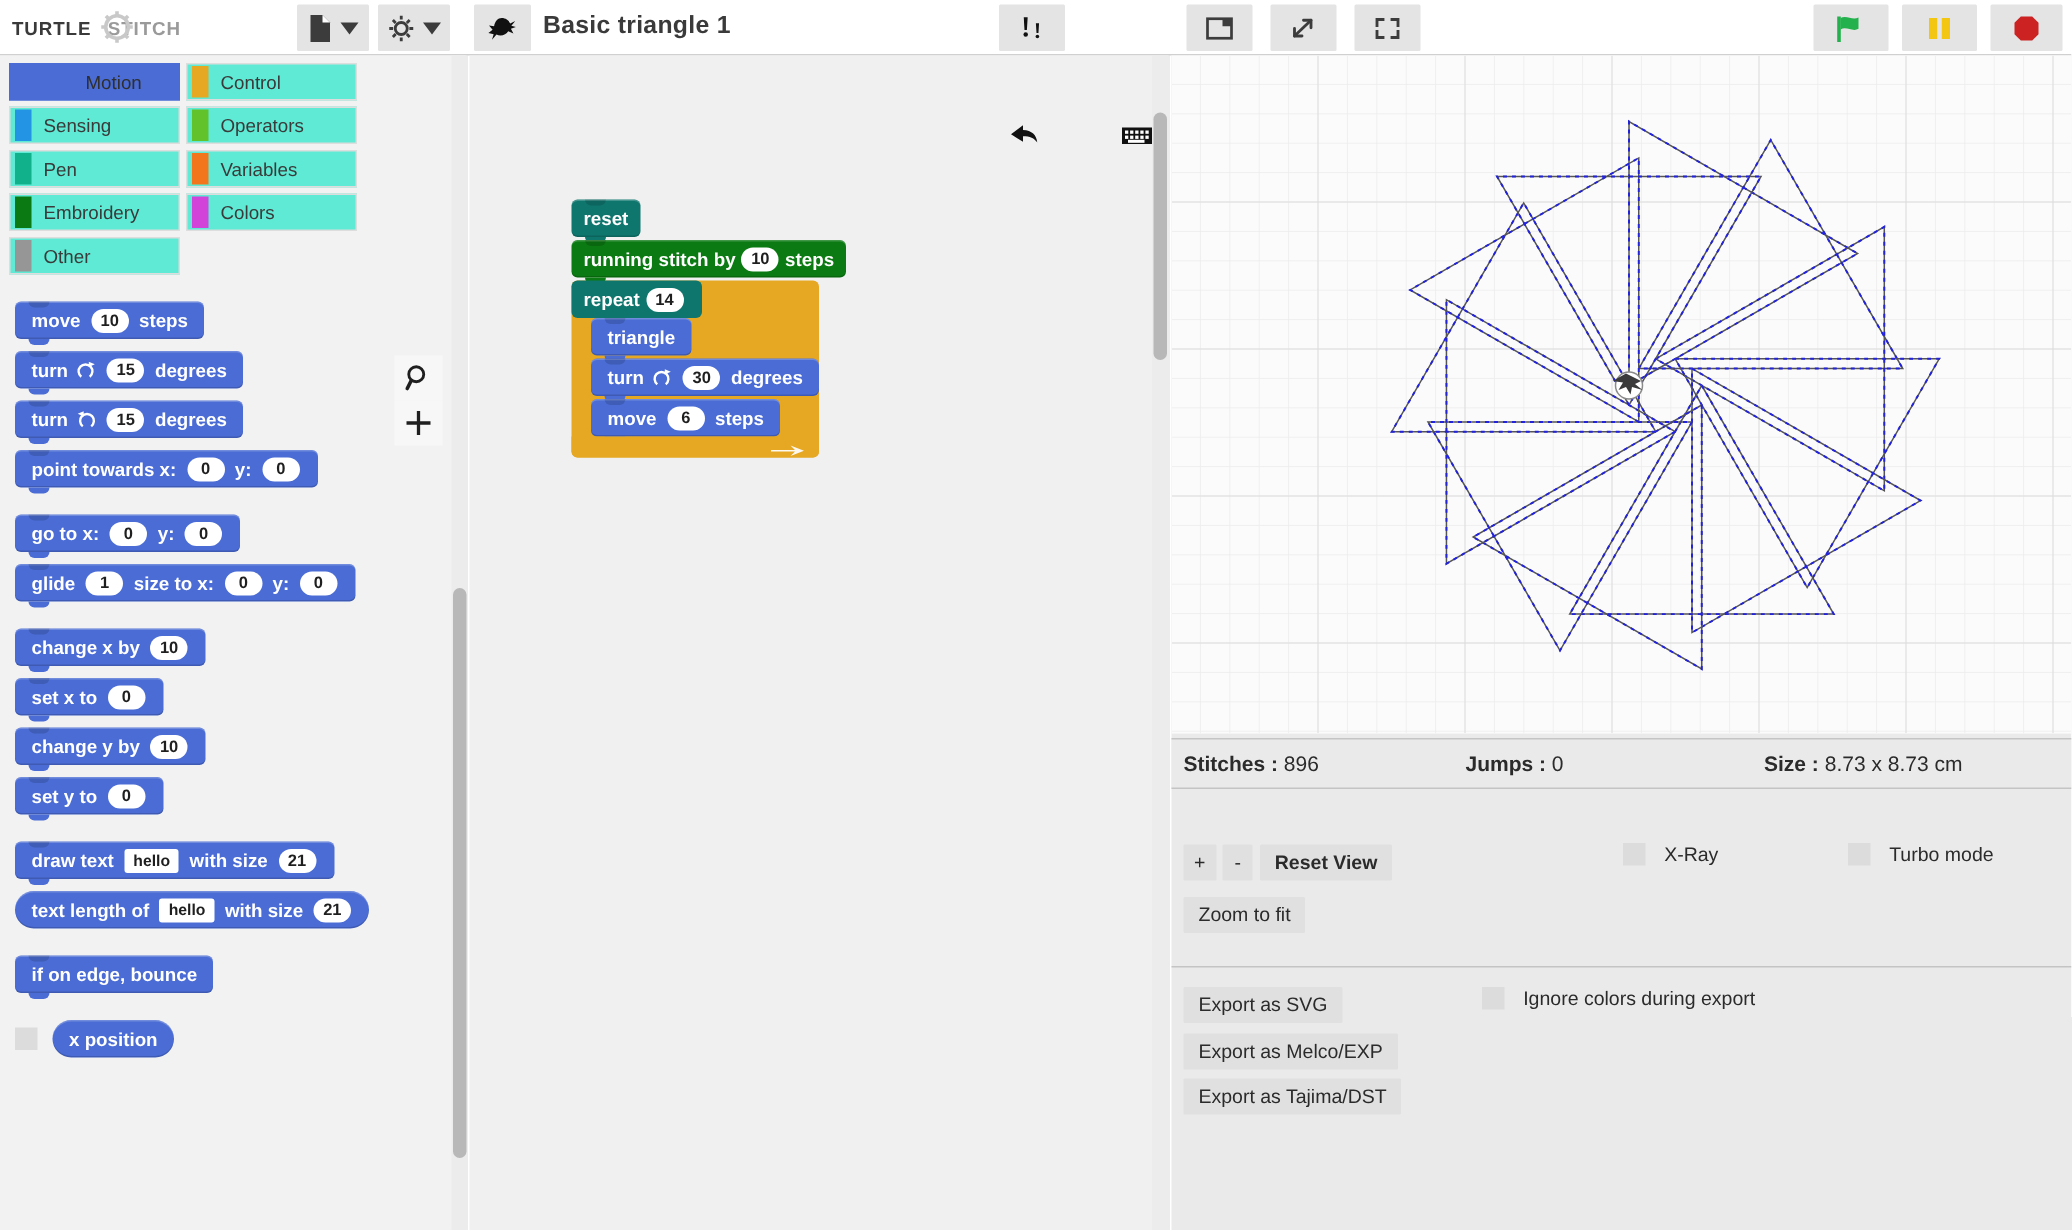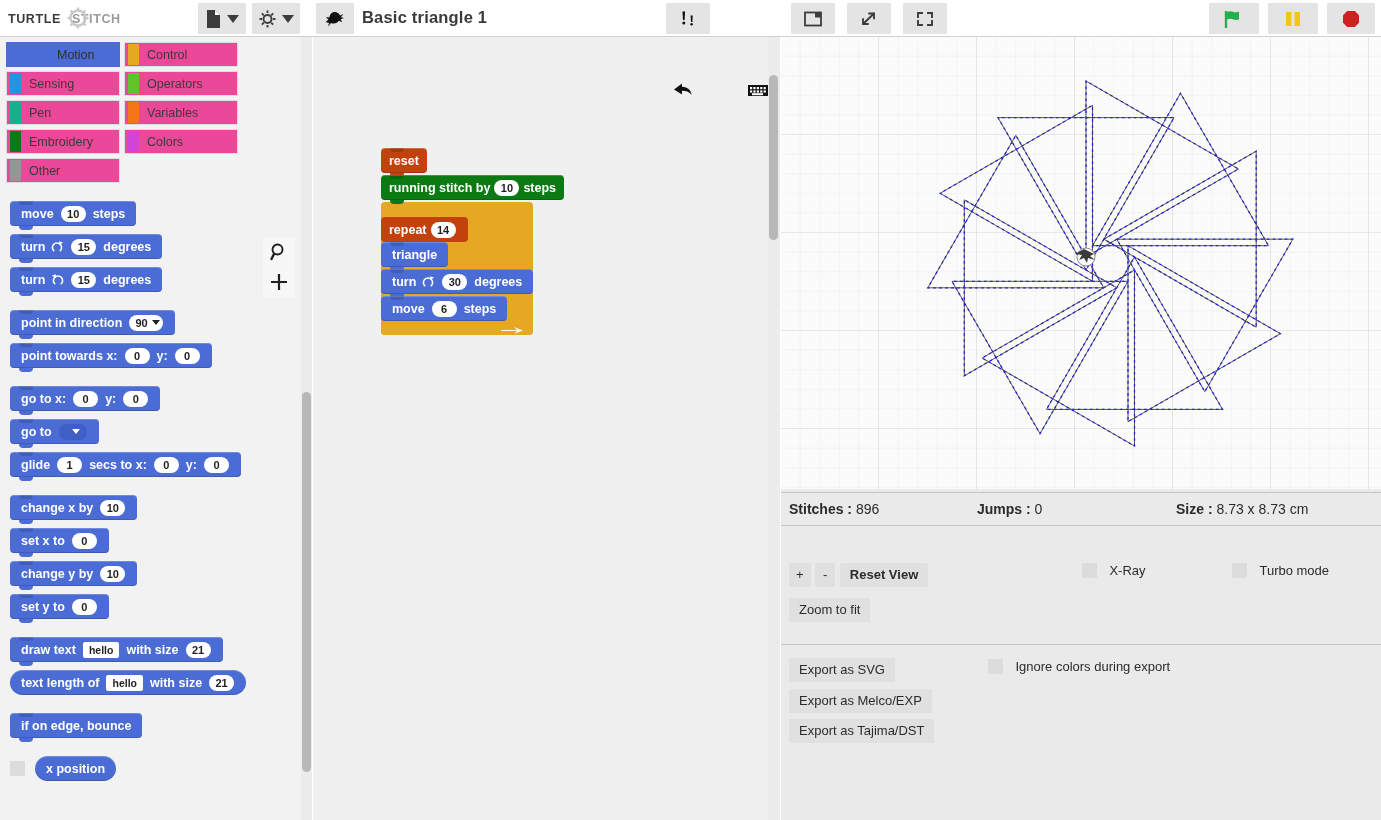--- a/index.html
+++ b/index.html
@@ -51,21 +51,21 @@
   #palette {
     position: absolute; left: 0; top: 37px; width: 312px; height: 783px;
     background: #f2f2f2;
     border-right: 1px solid #c8c8c8;
   }
   #cat-grid {
     position: absolute; left: 6px; top: 5px; width: 264px;
     display: grid; grid-template-columns: 114px 114px; gap: 4px;
   }
   .cat {
-    height: 25px; background: #ec4899; border: 1px solid #ddd;
+    height: 25px; background: #5eead4; border: 1px solid #ddd;
     display: flex; align-items: center; cursor: pointer;
     font-size: 12.5px; color: #3a3a3a;
   }
   .cat.selected { background: #4a6cd4; border-color: #4a6cd4; color: #2f2f2f; }
   .cat .swatch { width: 11px; height: 21px; margin: 0 8px 0 3px; flex: none; }
   .cat.selected .swatch { visibility: hidden; }
   .cat .lbl { font-weight: normal; }
 
   #palette-tools { position: absolute; left: 263px; top: 200px; width: 32px; }
   .ptool { width: 32px; height: 30px; background: #f7f7f7;
@@ -88,21 +88,21 @@
   
   .blk {
     position: relative; display: inline-flex; align-items: center;
     height: 25px; padding: 0 8px 0 8px;
     color: #fff; font-size: 12.5px; font-weight: bold;
     border-radius: 4px;
     white-space: nowrap; cursor: pointer;
     box-shadow: inset 0 -1px 0 rgba(0,0,0,.16), inset 0 1px 0 rgba(255,255,255,.22);
   }
   .blk.motion { background: #4a6cd4; }
-  .blk.control { background: #c2410c; margin-top: 15px; }
+  .blk.control { background: #0f766e; }
   .blk.embroidery { background: #0b7a12; }
   .blk.reporter { border-radius: 13px; }
   
   .blk.cmd::before {
     content: ""; position: absolute; left: 9px; top: 0;
     width: 14px; height: 4px; background: rgba(0,0,0,.14);
     border-radius: 0 0 4px 4px;
   }
   .blk.cmd::after {
     content: ""; position: absolute; left: 9px; bottom: -4px;
@@ -134,21 +134,21 @@
     position: absolute; left: 313px; top: 37px; width: 467px; height: 783px;
     background: #f0f0f0;
     border-right: 1px solid #c8c8c8;
   }
   .script-tool { position: absolute; width: 34px; height: 30px;
                  display: flex; align-items: center; justify-content: center;
                  cursor: pointer; }
 
   #script-stack { position: absolute; left: 68px; top: 96px; }
   .c-wrap { background: #e6a822; border-radius: 4px; padding: 0 0 0 0; }
-  .c-body { }
+  .c-body { margin-left: 13px; }
   .c-foot { height: 14px; background: #e6a822; border-radius: 0 0 4px 4px;
             position: relative; }
 
   
   #stage-col {
     position: absolute; left: 781px; top: 37px; width: 600px; height: 783px;
     background: #eaeaea;
   }
   #stage {
     position: absolute; left: 0; top: 0; width: 600px; height: 452px;
@@ -353,46 +353,36 @@
           </div></div>
         <div class="row" style="padding-top: 4px;"><div class="blk motion cmd">
             <span style="margin: 0px 3px;">turn</span>
             <svg width="13" height="14" viewBox="0 0 13 14" style="margin: 0px 3px;">
               <path fill="none" stroke="#fff" stroke-width="1.6" d="M9.8 11.2a4.6 4.6 0 1 0-5.6 0"></path>
               <path fill="#fff" d="M4.8 1.2l-4 1.6 4 1.9z"></path>
             </svg>
             <span class="inp">15</span>
             <span style="margin: 0px 3px;">degrees</span>
           </div></div>
-        <div class="row" style="padding-top: 14px;"><div class="blk motion cmd">
-            <span style="margin: 0px 3px;">point in direction</span>
-            <span class="inp drop light">90<span class="mini-caret"></span></span>
-          </div></div>
         <div class="row" style="padding-top: 4px;"><div class="blk motion cmd">
             <span style="margin: 0px 3px; text-align: center;">point towards x:</span>
             <span class="inp">0</span>
             <span style="margin: 0px 3px;">y:</span>
             <span class="inp">0</span>
           </div></div>
         <div class="row" style="padding-top: 14px;"><div class="blk motion cmd">
             <span style="margin: 0px 3px;">go to x:</span>
             <span class="inp">0</span>
             <span style="margin: 0px 3px;">y:</span>
             <span class="inp">0</span>
           </div></div>
         <div class="row" style="padding-top: 4px;"><div class="blk motion cmd">
-            <span style="margin: 0px 3px;">go to</span>
-            <span class="inp drop">
-              <span class="mini-caret"></span>
-            </span>
-          </div></div>
-        <div class="row" style="padding-top: 4px;"><div class="blk motion cmd">
             <span style="margin: 0px 3px;">glide</span>
             <span class="inp">1</span>
-            <span style="margin: 0px 3px;">secs to x:</span>
+            <span style="margin: 0px 3px;">size to x:</span>
             <span class="inp">0</span>
             <span style="margin: 0px 3px;">y:</span>
             <span class="inp">0</span>
           </div></div>
         <div class="row" style="padding-top: 14px;"><div class="blk motion cmd">
             <span style="margin: 0px 3px;">change x by</span>
             <span class="inp">10</span>
           </div></div>
         <div class="row" style="padding-top: 4px;"><div class="blk motion cmd">
             <span style="margin: 0px 3px;">set x to</span>

